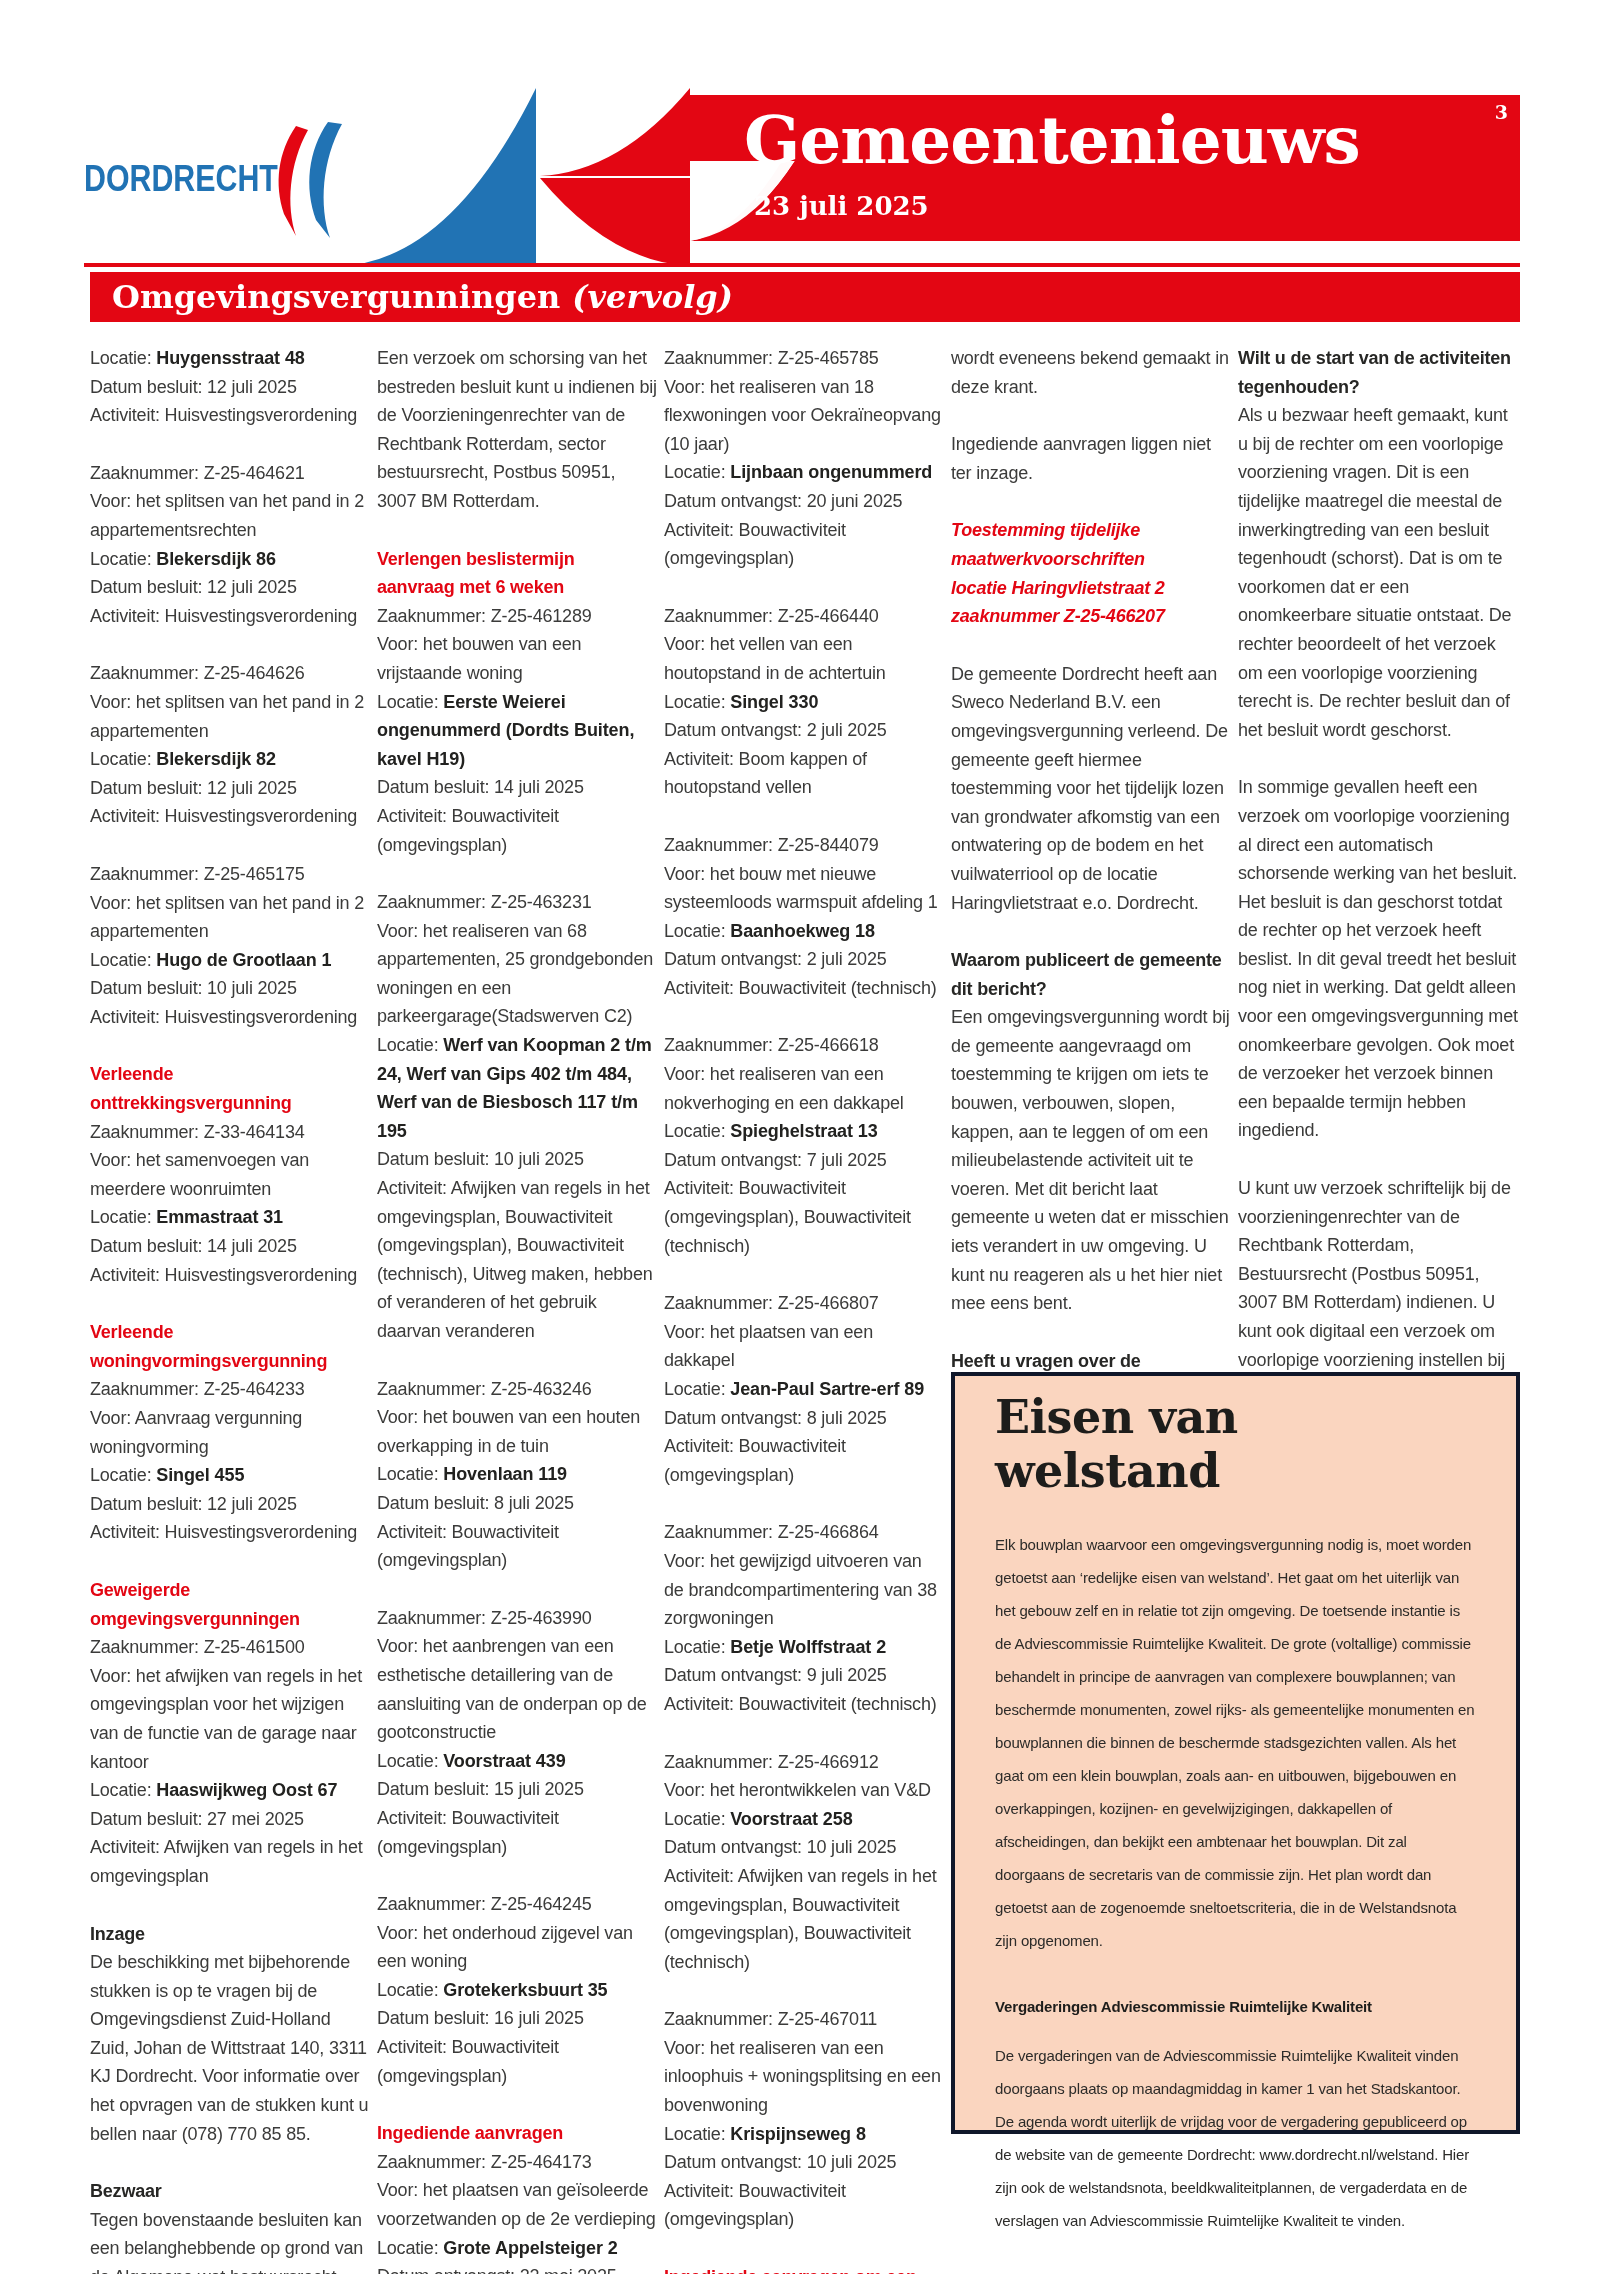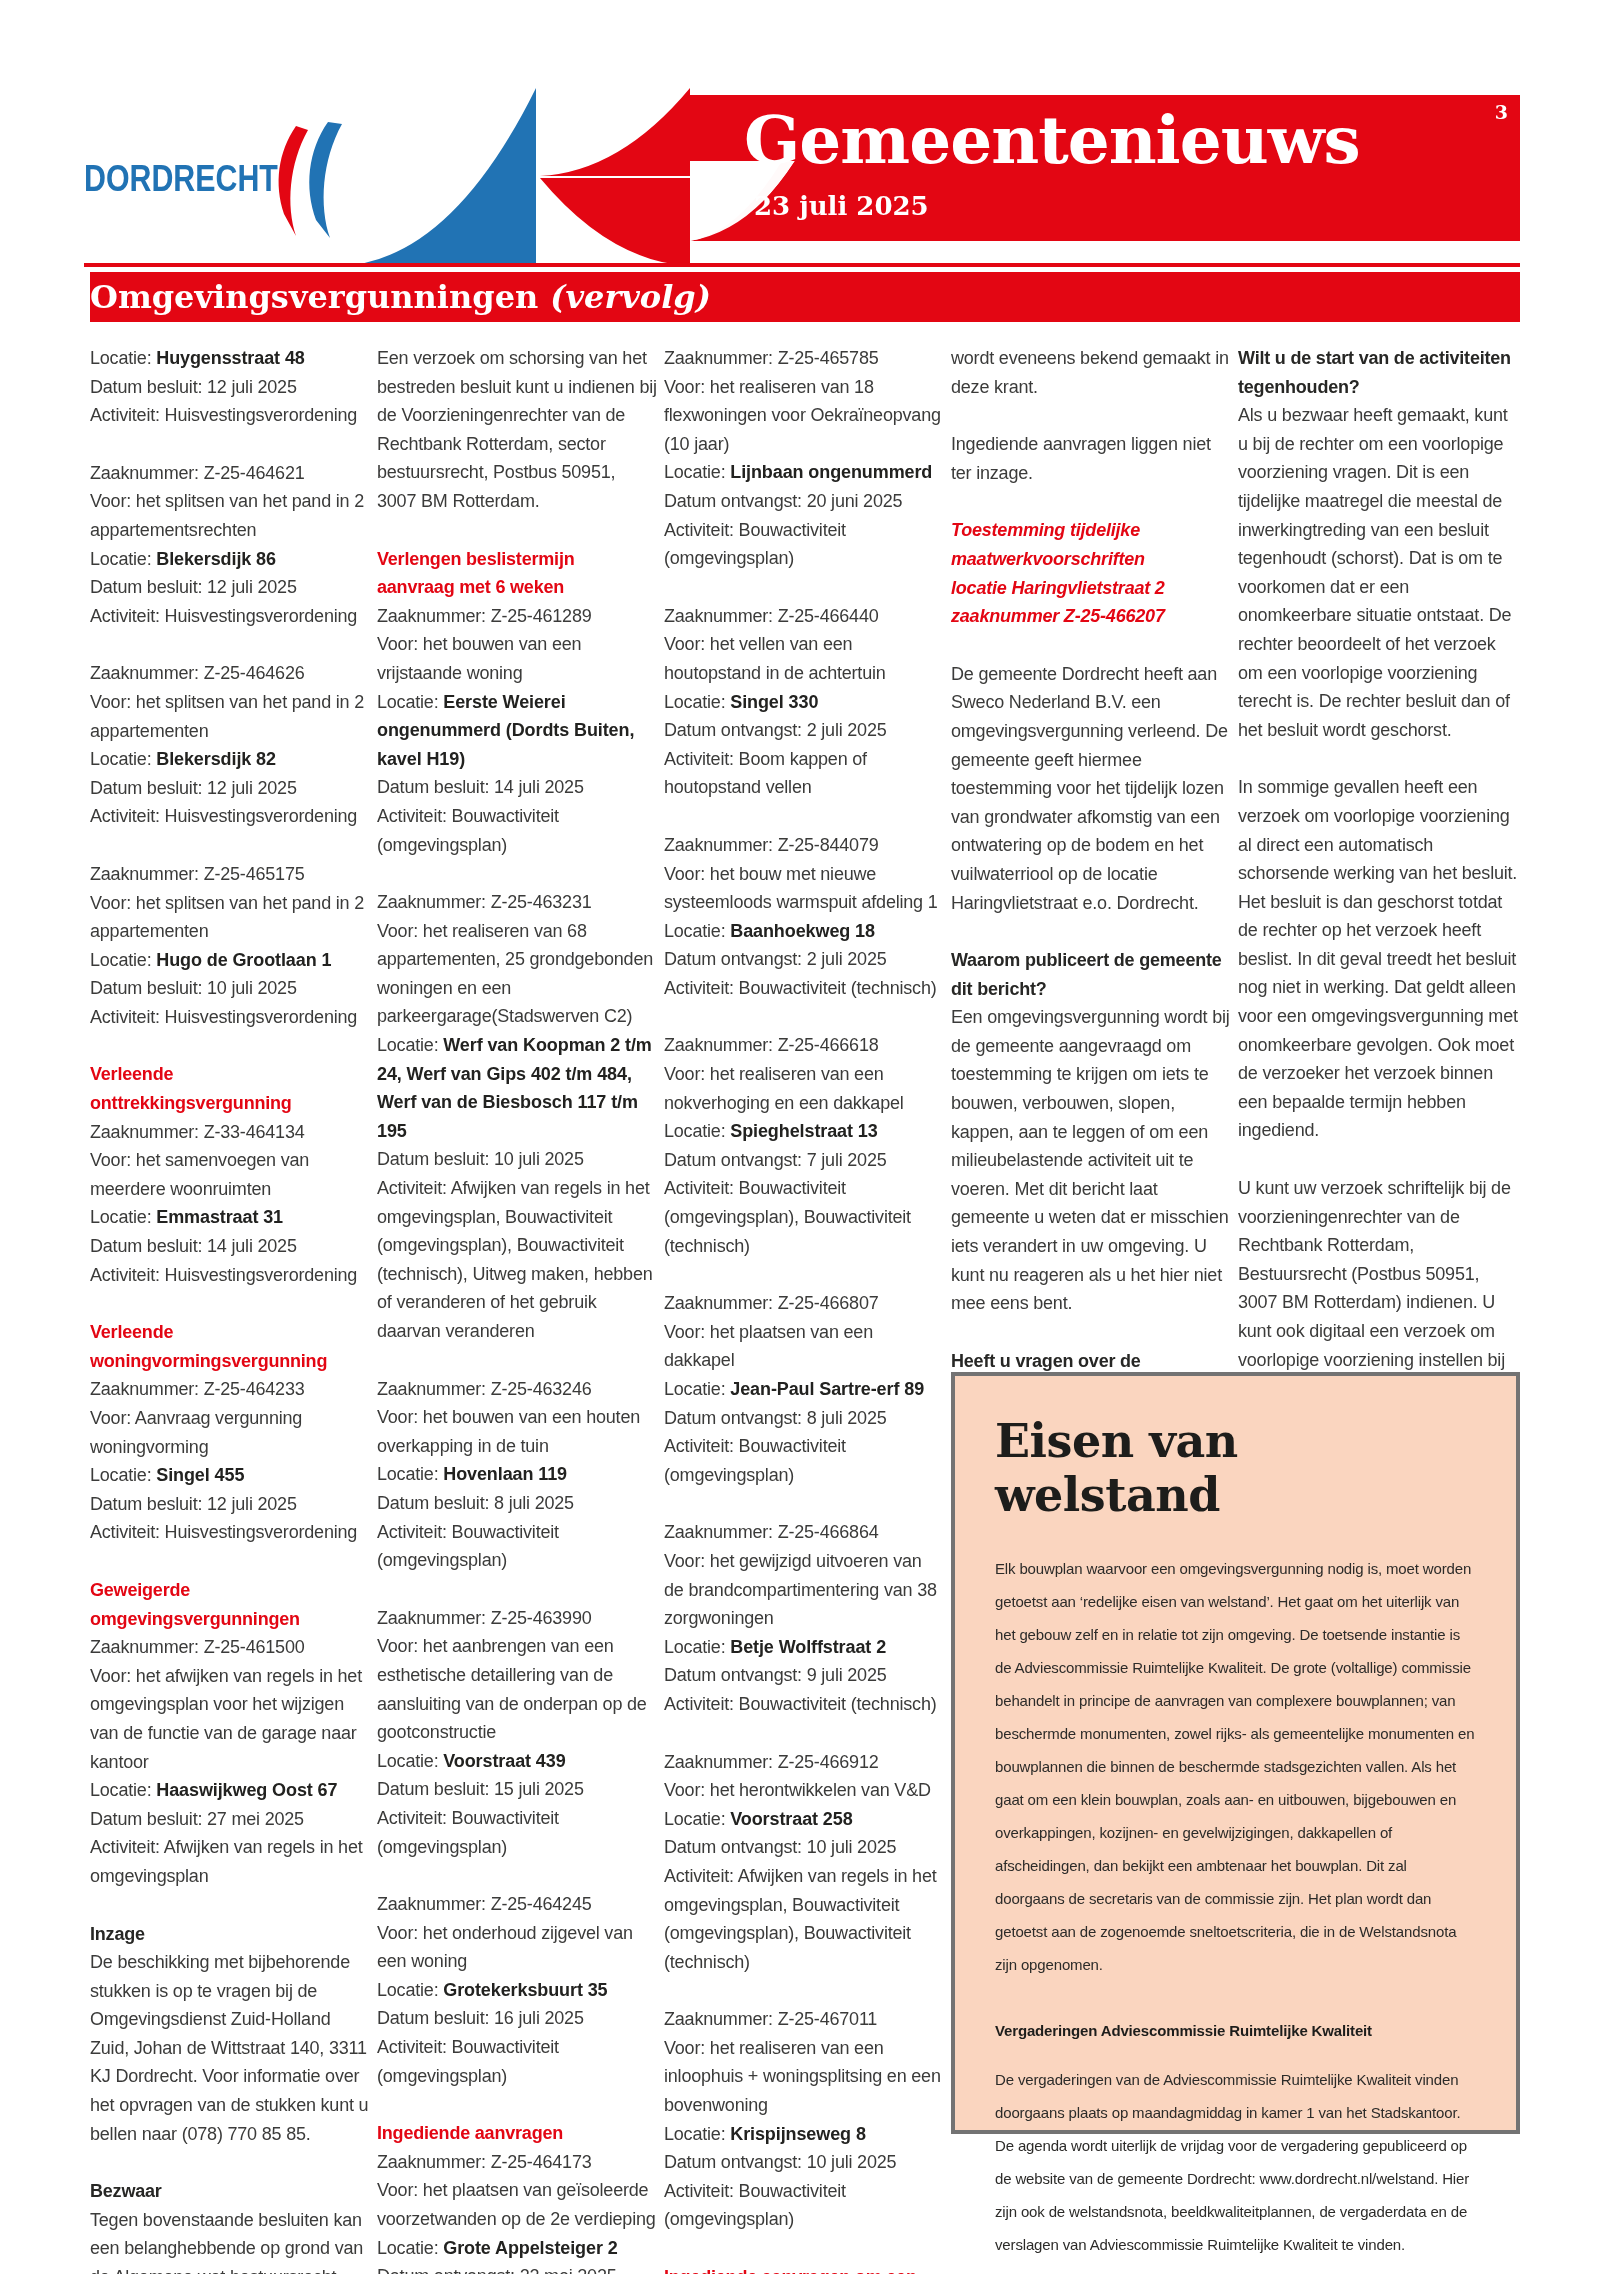--- a/index.html
+++ b/index.html
@@ -39,40 +39,40 @@
   }
   .header-rule{
     position:absolute;left:84px;top:263px;width:1436px;height:4px;background:#e30613;
   }
   
   .banner{
     position:absolute;left:90px;top:272px;width:1430px;height:50px;
     background:#e30613;color:#fff;display:flex;align-items:center;
     font-family:"DejaVu Serif",serif;font-weight:bold;font-size:32px;
   }
-  .banner .banner-inner{white-space:nowrap;}
+  .banner .banner-inner{padding-left:22px;white-space:nowrap;}
   .banner .suffix{font-style:italic;margin-left:12px;}
   
   .body-cols{position:absolute;left:90px;top:344px;width:1430px;height:1830px;}
   .col{position:absolute;top:0;width:280px;font-size:18px;line-height:28.6px;letter-spacing:-0.2px;}
   .col-0{left:0;}
   .col-1{left:287px;}
   .col-2{left:574px;}
   .col-3{left:861px;}
   .col-4{left:1148px;width:282px;}
   .block{margin:0 0 29px 0;}
   .block.red{color:#e30613;font-weight:bold;margin-bottom:0;}
   .block.bh{color:#272725;font-weight:bold;margin-bottom:0;}
   .block.gap{margin-bottom:29px;font-style:italic;}
   .block b{color:#222220;font-weight:bold;letter-spacing:-0.1px;}
   
   .welstand{
     position:absolute;left:861px;top:1028px;width:569px;height:762px;
-    background:#fad5bf;border:4px solid #737373;box-sizing:border-box;
-    padding:32px 38px 0 40px;color:#2c2b29;
+    background:#fad5bf;border:4px solid #0f172a;box-sizing:border-box;
+    padding:8px 38px 0 40px;color:#2c2b29;
   }
   .welstand-title{
     font-family:"DejaVu Serif",serif;font-weight:bold;font-size:46px;
     color:#1d1d1b;letter-spacing:-0.5px;margin:6px 0 30px 0;
   }
   .welstand .wblock{font-size:15px;line-height:33px;letter-spacing:-0.15px;margin:16px 0 33px 0;}
   .welstand .wblock.bh{font-weight:bold;color:#1d1d1b;margin-bottom:0;}
 </style>
 </head>
 <body>

